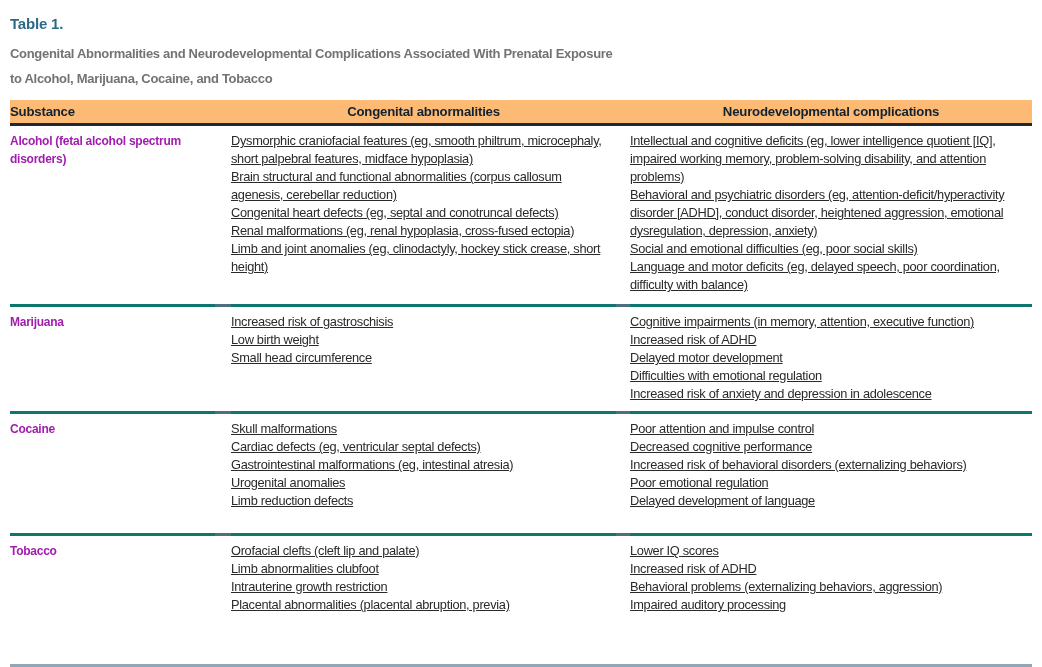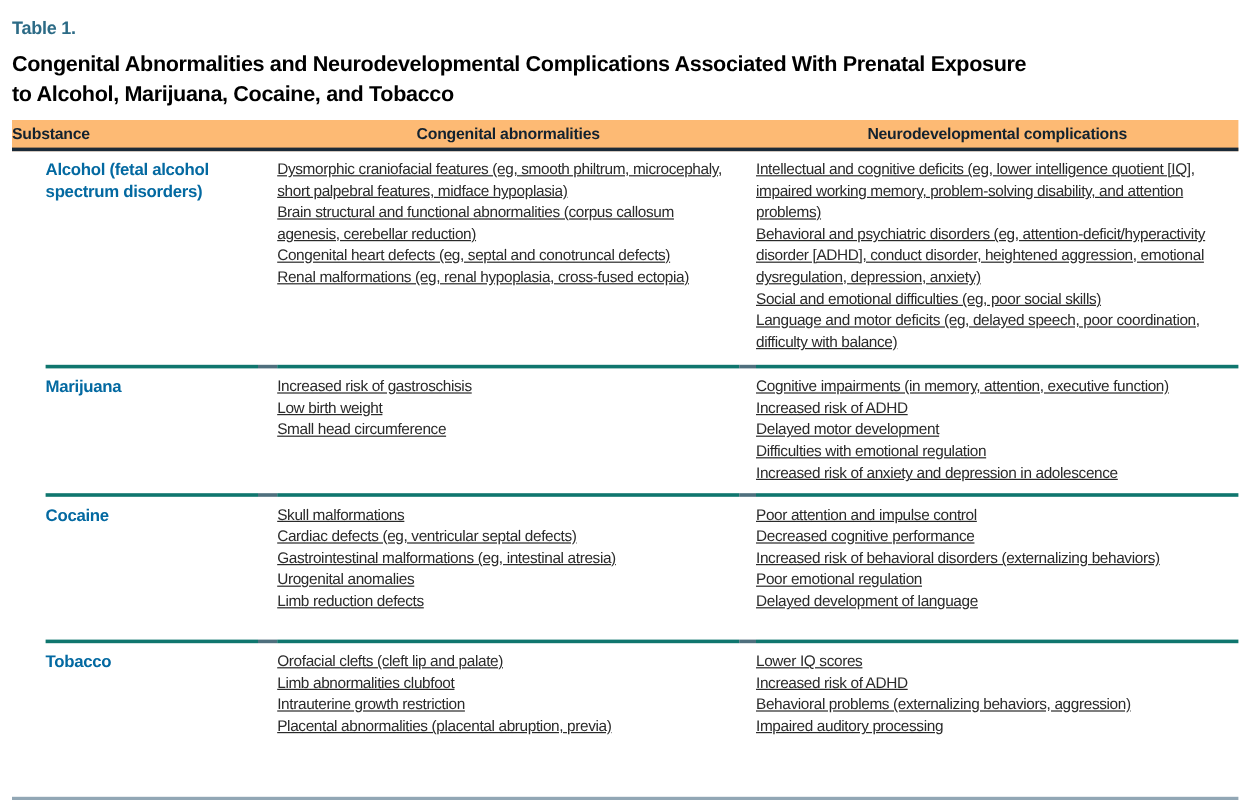--- a/index.html
+++ b/index.html
@@ -18,22 +18,22 @@
     width: 1022px;
   }
   .table-label {
     color: #2c6b86;
     font-size: 15px;
     font-weight: bold;
     letter-spacing: -0.2px;
     margin: 2px 0 9px 0;
   }
   .table-title {
-    color: #000000;
-    font-size: 18px;
+    color: #737373;
+    font-size: 13px;
     font-weight: bold;
     letter-spacing: -0.3px;
     line-height: 25px;
     margin: 0 0 9px 0;
   }
   .grid {
     display: grid;
     grid-template-columns: 205px 16px 385px 14px 1fr;
   }
   .thead {
@@ -59,26 +59,25 @@
     border-top: 3px solid #0f766e;
   }
   .row + .row > .gutter {
     border-top-color: #4e6f7d;
   }
   .row-alcohol   { min-height: 178px; }
   .row-marijuana { min-height: 104px; }
   .row-cocaine   { min-height: 122px; }
   .row-tobacco   { min-height: 131px; }
   .substance {
-    font-size: 14px;
+    font-size: 12px;
     font-weight: bold;
-    color: #0369a1;
+    color: #a21caf;
     line-height: 18px;
     letter-spacing: -0.25px;
-    margin-left: 28px;
   }
   .entries {
     font-size: 12.8px;
     color: #2a2a2a;
   }
   .entry {
     line-height: 18px;
     letter-spacing: -0.3px;
     text-decoration: underline;
   }
@@ -108,20 +107,21 @@
     <div class="tbody">
 
       <div class="grid row row-alcohol">
         <div class="substance">Alcohol (fetal alcohol spectrum disorders)</div>
         <div class="gutter"></div>
         <div class="entries">
             <div class="entry">Dysmorphic craniofacial features (eg, smooth philtrum, microcephaly, short palpebral features, midface hypoplasia)</div>
             <div class="entry">Brain structural and functional abnormalities (corpus callosum agenesis, cerebellar reduction)</div>
             <div class="entry">Congenital heart defects (eg, septal and conotruncal defects)</div>
             <div class="entry">Renal malformations (eg, renal hypoplasia, cross-fused ectopia)</div>
+            <div class="entry">Limb and joint anomalies (eg, clinodactyly, hockey stick crease, short height)</div>
           </div>
         <div class="gutter"></div>
         <div class="entries">
             <div class="entry">Intellectual and cognitive deficits (eg, lower intelligence quotient [IQ], impaired working memory, problem-solving disability, and attention problems)</div>
             <div class="entry">Behavioral and psychiatric disorders (eg, attention-deficit/hyperactivity disorder [ADHD], conduct disorder, heightened aggression, emotional dysregulation, depression, anxiety)</div>
             <div class="entry">Social and emotional difficulties (eg, poor social skills)</div>
             <div class="entry">Language and motor deficits (eg, delayed speech, poor coordination, difficulty with balance)</div>
           </div>
       </div>
 

